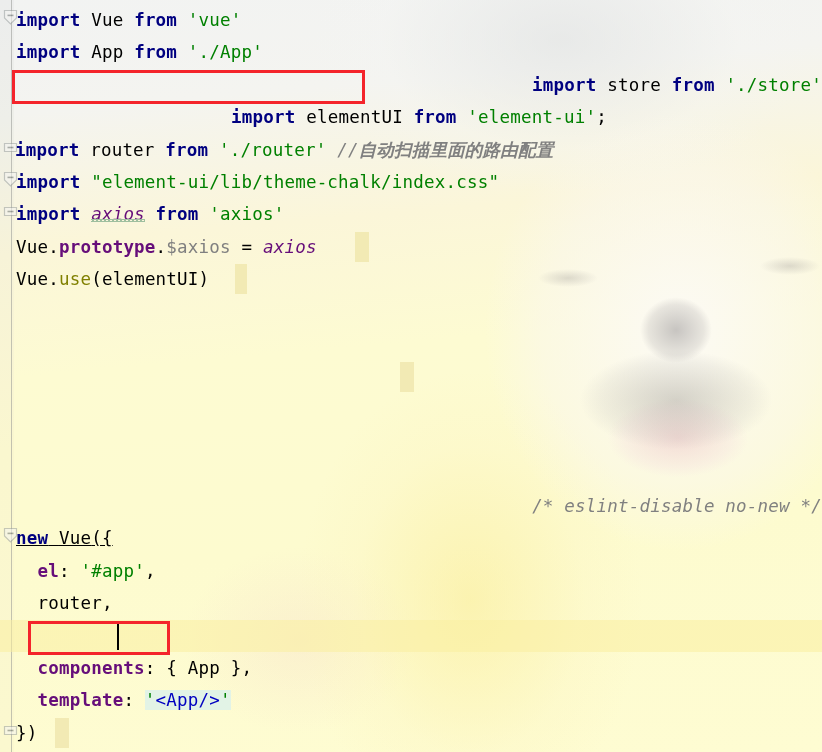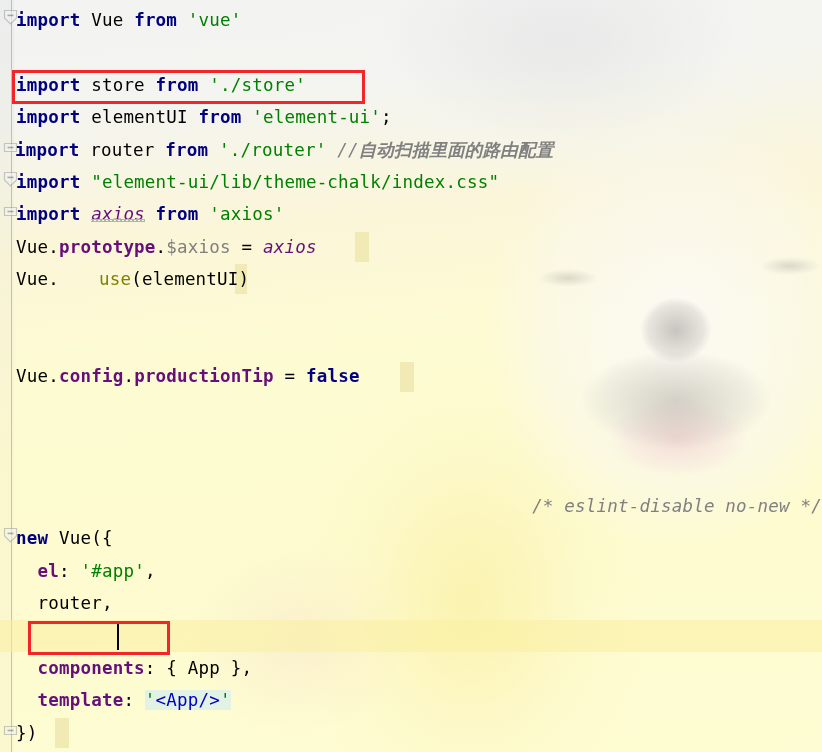--- a/index.html
+++ b/index.html
@@ -76,21 +76,21 @@
     background:rgba(250,238,160,.55);
   }
 
   
   .kw   {color:#000080;font-weight:bold;}
   .str  {color:#008000;}
   .id   {color:#000000;}
   .prop {color:#660e7a;font-weight:bold;}
   .italic-id{color:#660e7a;font-style:italic;}
   .gray {color:#808080;}
-  .olive{color:#808000;margin-left:40px;}
+  .olive{color:#808000;}
   .cmt  {color:#808080;font-style:italic;}
   .cmt-cn{color:#808080;font-style:italic;font-weight:bold;font-family:"DejaVu Sans","Liberation Sans",sans-serif;}
   .punct{color:#000000;}
   .tmpl {color:#0000c0;background:#e2f3e6;}
   .tmplq{color:#008000;background:#e2f3e6;}
 
   
   .squiggle{
     position:relative;
   }
@@ -178,35 +178,35 @@
 
   <div id="ws-layer">
       <div class="ws" style="left: 355px; top: 232px; width: 14px;"></div>
       <div class="ws" style="left: 235px; top: 264px; width: 12px;"></div>
       <div class="ws" style="left: 400px; top: 362px; width: 14px;"></div>
       <div class="ws" style="left: 55px; top: 718px; width: 14px;"></div>
     </div>
 
   <div id="code">
       <div class="line" style="top: 4px;"><span class="kw">import</span><span class="punct"> </span><span class="id">Vue</span><span class="punct"> </span><span class="kw">from</span><span class="punct"> </span><span class="str">'vue'</span></div>
-      <div class="line" style="top: 68.8px;"><span class="kw">import</span><span class="punct"> </span><span class="id">store</span><span class="punct"> </span><span class="kw">from</span><span class="punct"> </span><span class="str">'./store'</span></div>
-      <div class="line" style="top: 101.2px;"><span class="kw">import</span><span class="punct"> </span><span class="id">elementUI</span><span class="punct"> </span><span class="kw">from</span><span class="punct"> </span><span class="str">'element-ui'</span><span class="punct">;</span></div>
+      <div class="line" style="top: 36.4px;"><span class="kw">import</span><span class="punct"> </span><span class="id">App</span><span class="punct"> </span><span class="kw">from</span><span class="punct"> </span><span class="str">'./App'</span></div>
+      <div class="line" style="top: 68.8px; text-align: right;"><span class="kw">import</span><span class="punct"> </span><span class="id">store</span><span class="punct"> </span><span class="kw">from</span><span class="punct"> </span><span class="str">'./store'</span></div>
+      <div class="line" style="top: 101.2px; text-align: center;"><span class="kw">import</span><span class="punct"> </span><span class="id">elementUI</span><span class="punct"> </span><span class="kw">from</span><span class="punct"> </span><span class="str">'element-ui'</span><span class="punct">;</span></div>
       <div class="line" style="top: 133.6px; padding-left: 15px;"><span class="kw">import</span><span class="punct"> </span><span class="id">router</span><span class="punct"> </span><span class="kw">from</span><span class="punct"> </span><span class="str">'./router'</span><span class="punct"> </span><span class="cmt">//</span><span class="cmt-cn">自动扫描里面的路由配置</span></div>
       <div class="line" style="top: 166px;"><span class="kw">import</span><span class="punct"> </span><span class="str">"element-ui/lib/theme-chalk/index.css"</span></div>
       <div class="line" style="top: 198.4px;"><span class="kw">import</span><span class="punct"> </span><span class="italic-id squiggle">axios</span><span class="punct"> </span><span class="kw">from</span><span class="punct"> </span><span class="str">'axios'</span></div>
       <div class="line" style="top: 230.8px;"><span class="id">Vue</span><span class="punct">.</span><span class="prop">prototype</span><span class="punct">.</span><span class="gray">$axios</span><span class="punct"> = </span><span class="italic-id">axios</span></div>
       <div class="line" style="top: 263.2px;"><span class="id">Vue</span><span class="punct">.</span><span class="olive">use</span><span class="punct">(</span><span class="id">elementUI</span><span class="punct">)</span></div>
       <div class="line" style="top: 295.6px;"></div>
       <div class="line" style="top: 328px;"></div>
-      <div class="line" style="top: 360.4px;"><span class="id">Vue</span><span class="punct">.</span><span class="prop">config</span><span class="punct">.</span><span class="prop">productionTip</span><span class="punct"> = </span><span class="kw">false</span></div>
       <div class="line" style="top: 392.8px;"></div>
       <div class="line" style="top: 425.2px;"></div>
       <div class="line" style="top: 457.6px;"></div>
       <div class="line" style="top: 490px; text-align: right;"><span class="cmt">/* eslint-disable no-new */</span></div>
-      <div class="line" style="top: 522.4px;"><span class="kw">new</span><span class="punct"> </span><span class="id">Vue</span><span class="punct">({</span></div>
+      <div class="line" style="top: 522.4px; text-decoration: underline;"><span class="kw">new</span><span class="punct"> </span><span class="id">Vue</span><span class="punct">({</span></div>
       <div class="line" style="top: 587.2px;"><span class="id">  router,</span></div>
       <div class="line" style="top: 554.8px;"><span class="punct">  </span><span class="prop">el</span><span class="punct">: </span><span class="str">'#app'</span><span class="punct">,</span></div>
       <div class="line" style="top: 684.4px;"><span class="punct">  </span><span class="prop">template</span><span class="punct">: </span><span class="tmplq">'</span><span class="tmpl">&lt;App/&gt;</span><span class="tmplq">'</span></div>
       <div class="line" style="top: 652px;"><span class="punct">  </span><span class="prop">components</span><span class="punct">: </span><span class="id">{ App },</span></div>
       <div class="line" style="top: 716.8px;"><span class="punct">})</span></div>
     </div>
 
   <div id="anno-layer">
       <div class="redbox" id="redbox-import-store" style="left: 12px; top: 70px; width: 353px; height: 34px;"></div>
       <div class="redbox" id="redbox-store-option" style="left: 28px; top: 621px; width: 142px; height: 34px;"></div>

